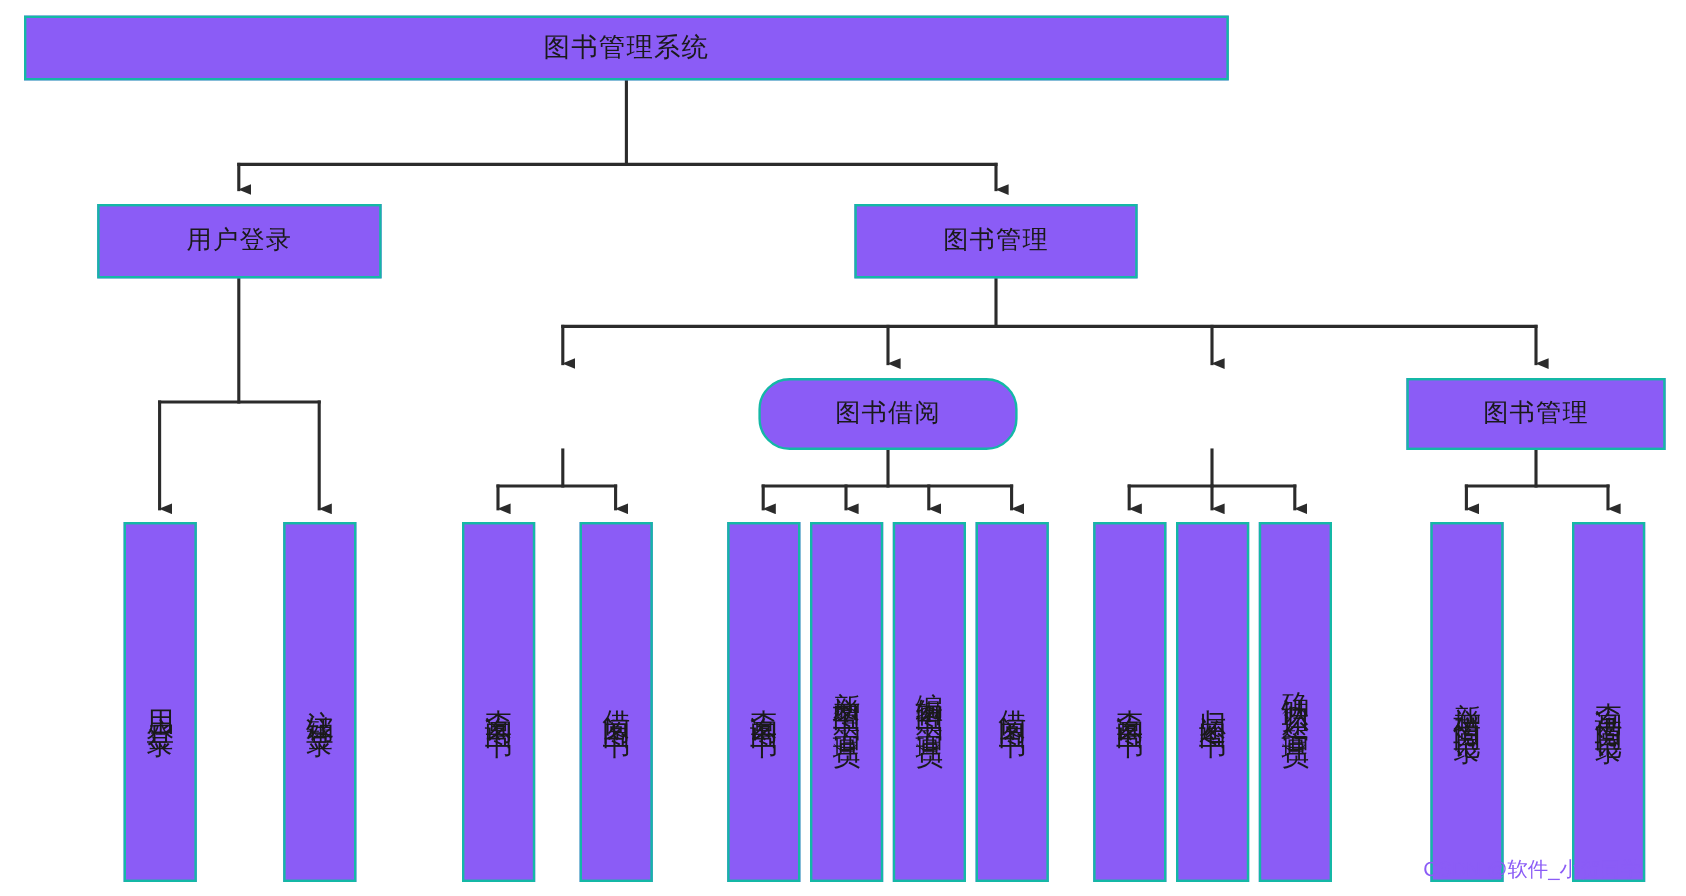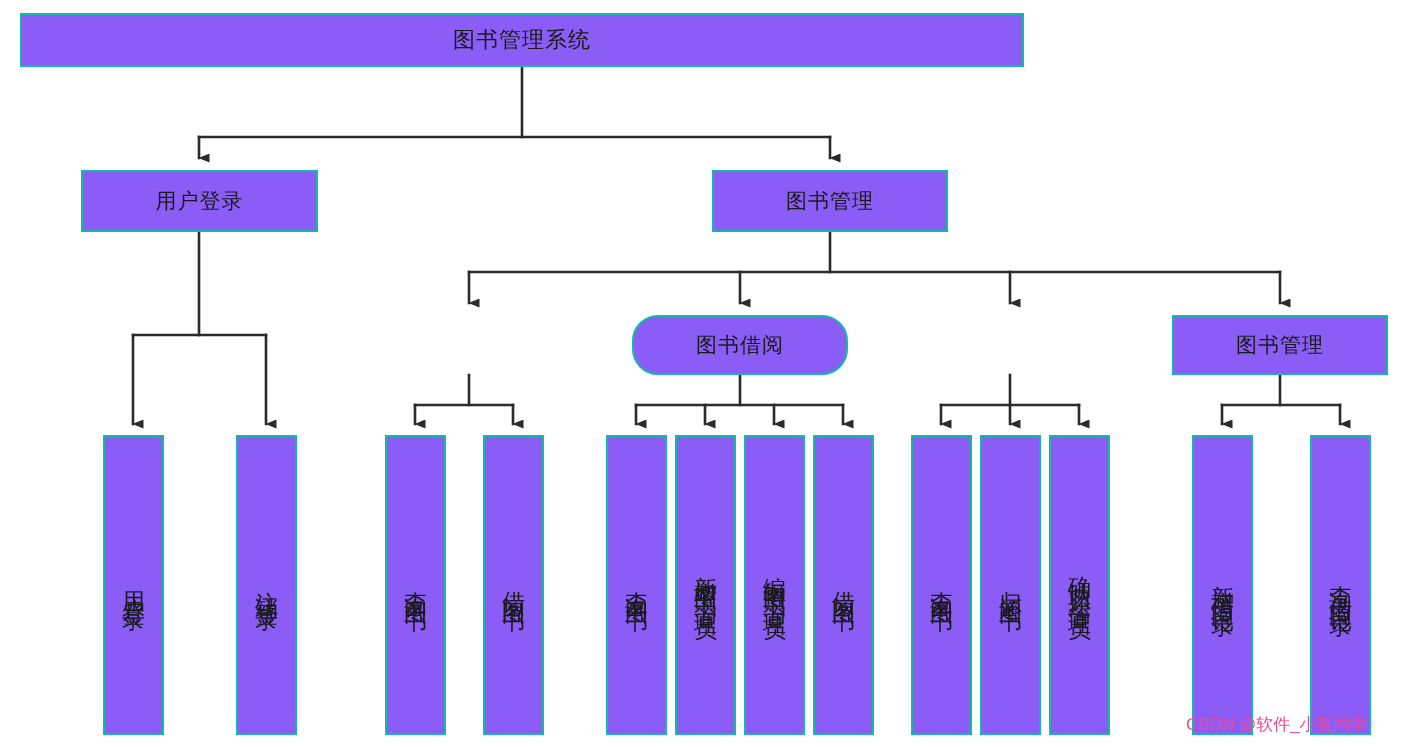--- a/index.html
+++ b/index.html
@@ -64,21 +64,21 @@
     font-size: 23px;
     letter-spacing: 6px;
     line-height: 1;
     max-height: 100%;
   }
   .watermark {
     position: absolute;
     left: 1186px;
     top: 713px;
     font-size: 17px;
-    color: #ec4899;
+    color: #8b5cf6;
     white-space: nowrap;
     z-index: 3;
     font-family: "Liberation Sans", "DejaVu Sans", sans-serif;
   }
 </style>
 </head>
 <body>
 
 <div id="diagram">
 

